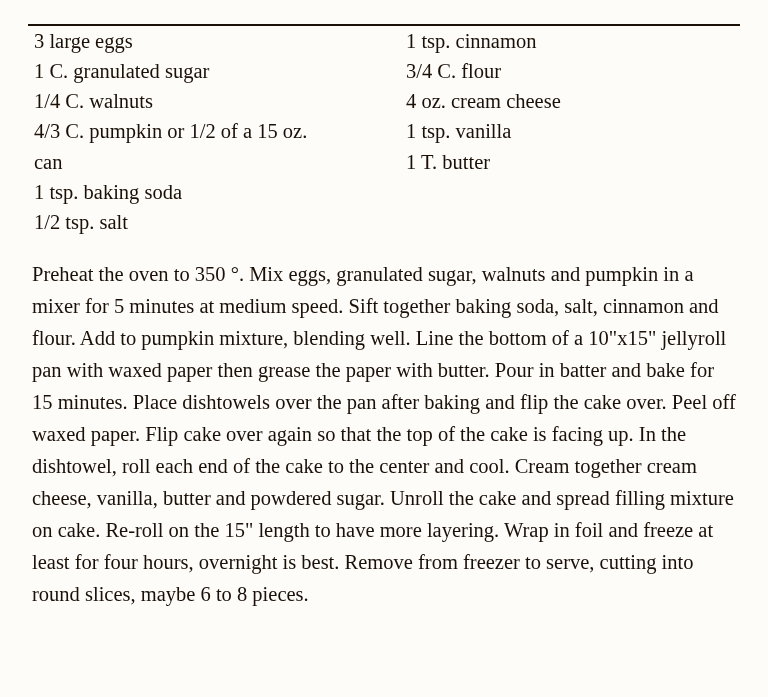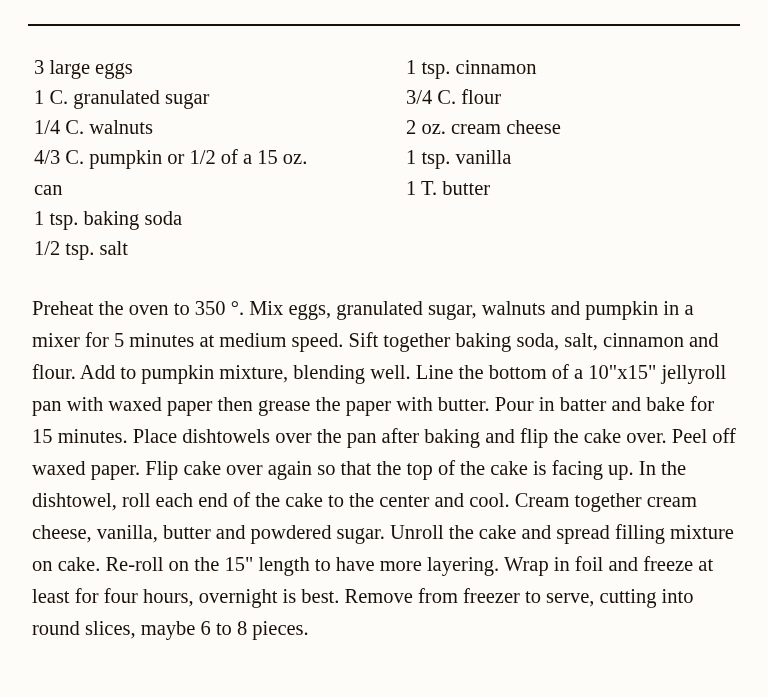--- a/index.html
+++ b/index.html
@@ -43,37 +43,36 @@
     color: #17100a;
     line-height: 1;
     padding-right: 4px;
   }
   .rule {
     border-bottom: 2.5px solid #1a1008;
     margin: 2px 2px 0 2px;
   }
   .ingredients {
     display: flex;
-    margin-top: 26px;
     padding: 0 6px;
   }
   .col {
     width: 50%;
     box-sizing: border-box;
   }
   .col.left { padding-left: 2px; }
   .col.right { padding-left: 22px; }
   .ing-item {
     font-size: 20.5px;
     line-height: 1.47;
     color: #1a1008;
     white-space: pre-line;
   }
   .directions {
-    margin-top: 30px;
+    margin-top: 22px;
     padding: 0 6px;
     font-size: 20.5px;
     line-height: 1.56;
     color: #1a1008;
     text-align: left;
   }
 </style>
 </head>
 <body>
 
@@ -87,21 +86,21 @@
       <div class="ing-item">1 C. granulated sugar</div>
       <div class="ing-item">1/4 C. walnuts</div>
       <div class="ing-item">4/3 C. pumpkin or 1/2 of a 15 oz.</div>
       <div class="ing-item cont">can</div>
       <div class="ing-item">1 tsp. baking soda</div>
       <div class="ing-item">1/2 tsp. salt</div>
     </div>
     <div class="col right">
       <div class="ing-item">1 tsp. cinnamon</div>
       <div class="ing-item">3/4 C. flour</div>
-      <div class="ing-item">2 oz. cream cheese</div>
+      <div class="ing-item">4 oz. cream cheese</div>
       <div class="ing-item">1 tsp. vanilla</div>
       <div class="ing-item">1 T. butter</div>
     </div>
   </div>
 
   <div class="directions">Preheat the oven to 350 °. Mix eggs, granulated sugar, walnuts and pumpkin in a mixer for 5 minutes at medium speed. Sift together baking soda, salt, cinnamon and flour. Add to pumpkin mixture, blending well. Line the bottom of a 10"x15" jellyroll pan with waxed paper then grease the paper with butter. Pour in batter and bake for 15 minutes. Place dishtowels over the pan after baking and flip the cake over. Peel off waxed paper. Flip cake over again so that the top of the cake is facing up. In the dishtowel, roll each end of the cake to the center and cool. Cream together cream cheese, vanilla, butter and powdered sugar. Unroll the cake and spread filling mixture on cake. Re-roll on the 15" length to have more layering. Wrap in foil and freeze at least for four hours, overnight is best. Remove from freezer to serve, cutting into round slices, maybe 6 to 8 pieces.</div>
 
 </div>
 
 </body></html>

